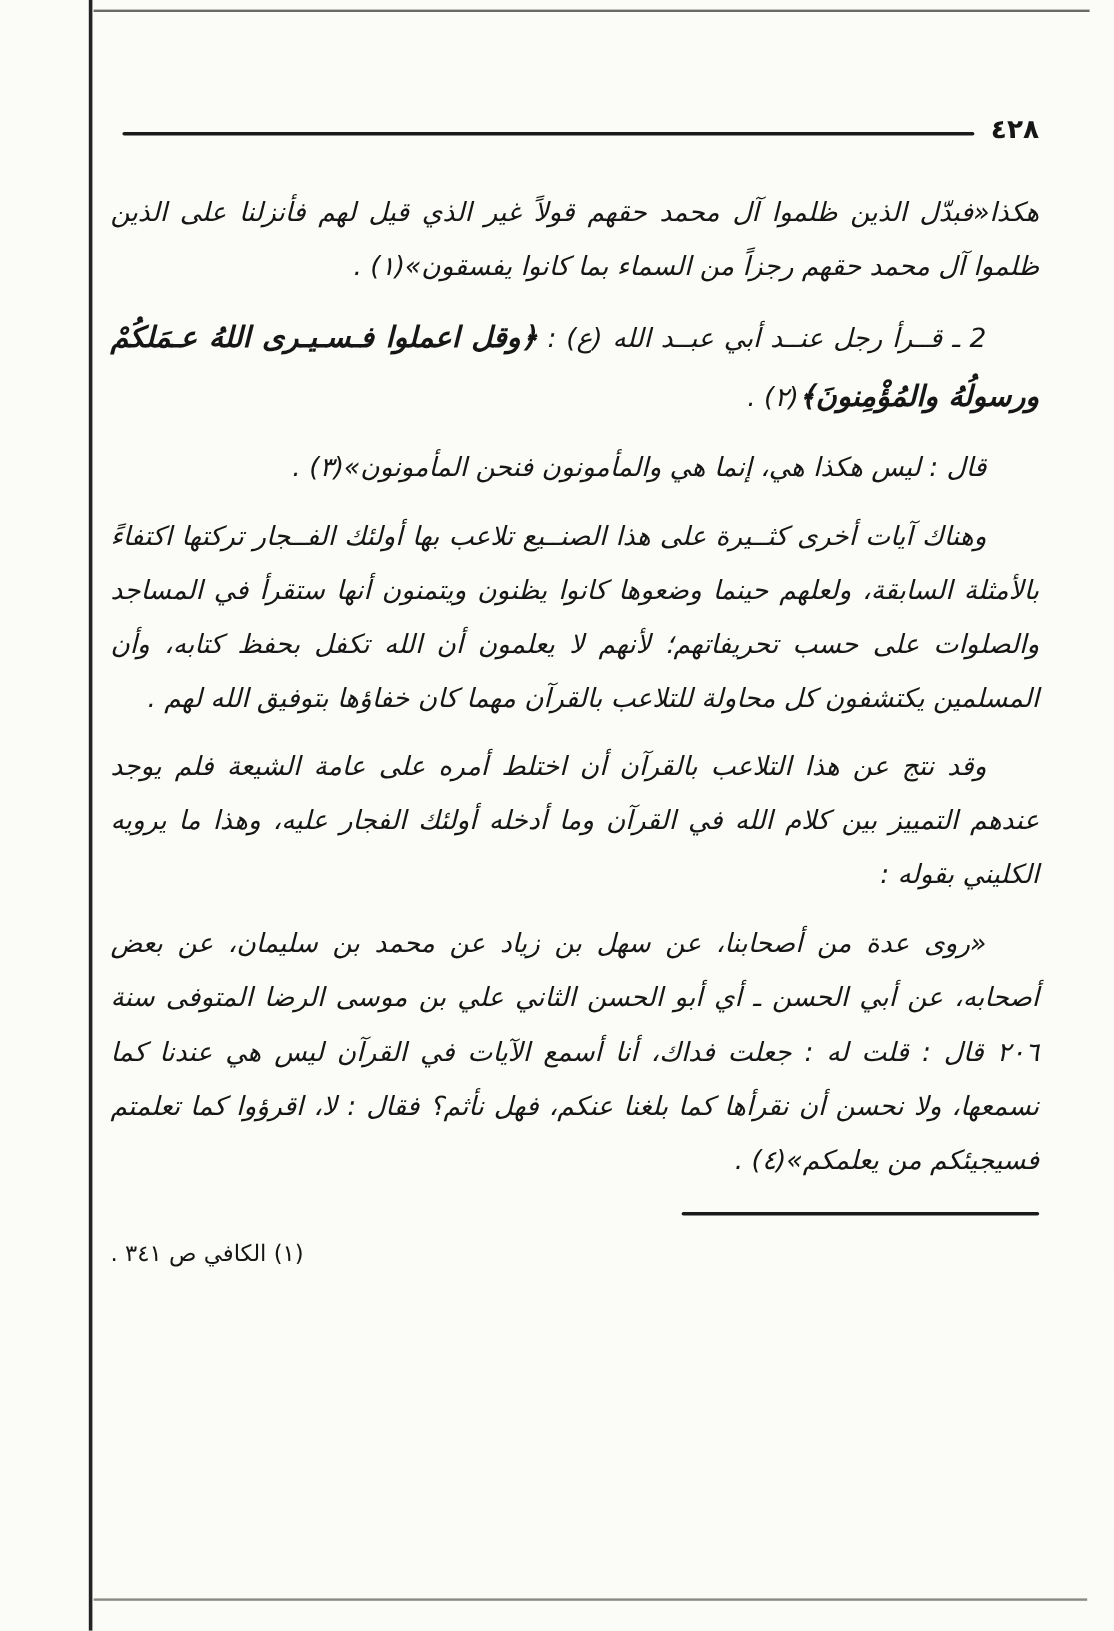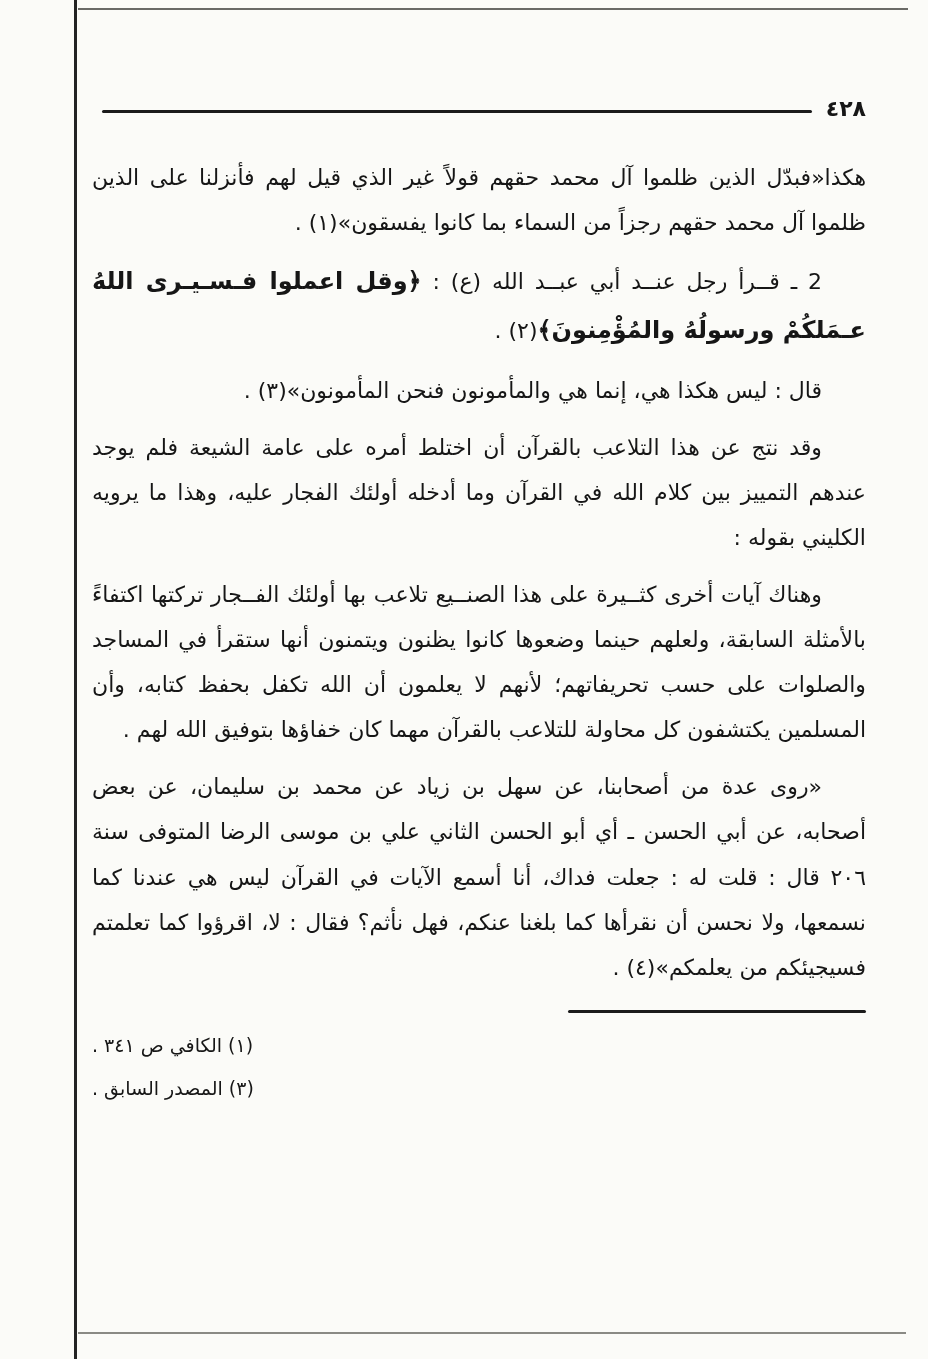--- a/index.html
+++ b/index.html
@@ -58,20 +58,21 @@
     font-size:19px;
     font-weight:bold;
     white-space:nowrap;
     padding-top:4px;
   }
   .body-text{
     font-size:22px;
     line-height:2.05;
     text-align:justify;
     font-weight:500;
+    font-style:italic;
   }
   p.para{margin:0 0 12px 0;}
   p.flush{text-indent:0;}
   p.indent{text-indent:44px;}
   .quran{
     font-weight:bold;
     font-size:24px;
   }
   .footnote-sep{
     width:298px;
@@ -107,29 +108,28 @@
     </div>
 
     <div class="body-text">
 
       <p class="para flush">هكذا«فبدّل الذين ظلموا آل محمد حقهم قولاً غير الذي قيل لهم فأنزلنا على الذين ظلموا آل محمد حقهم رجزاً من السماء بما كانوا يفسقون»(١) .</p>
 
       <p class="para indent"><span>2 ـ قــرأ رجل عنــد أبي عبــد الله (ع) : </span><span class="quran">﴿وقل اعملوا فـسـيـرى اللهُ عـمَلكُمْ ورسولُهُ والمُؤْمِنونَ﴾</span><span>(٢) .</span></p>
 
       <p class="para indent">قال : ليس هكذا هي، إنما هي والمأمونون فنحن المأمونون»(٣) .</p>
 
+      <p class="para indent">وهناك آيات أخرى كثــيرة على هذا الصنــيع تلاعب بها أولئك الفــجار تركتها اكتفاءً بالأمثلة السابقة، ولعلهم حينما وضعوها كانوا يظنون ويتمنون أنها ستقرأ في المساجد والصلوات على حسب تحريفاتهم؛ لأنهم لا يعلمون أن الله تكفل بحفظ كتابه، وأن المسلمين يكتشفون كل محاولة للتلاعب بالقرآن مهما كان خفاؤها بتوفيق الله لهم .</p>
+
       <p class="para indent">وقد نتج عن هذا التلاعب بالقرآن أن اختلط أمره على عامة الشيعة فلم يوجد عندهم التمييز بين كلام الله في القرآن وما أدخله أولئك الفجار عليه، وهذا ما يرويه الكليني بقوله :</p>
-
-      <p class="para indent">وهناك آيات أخرى كثــيرة على هذا الصنــيع تلاعب بها أولئك الفــجار تركتها اكتفاءً بالأمثلة السابقة، ولعلهم حينما وضعوها كانوا يظنون ويتمنون أنها ستقرأ في المساجد والصلوات على حسب تحريفاتهم؛ لأنهم لا يعلمون أن الله تكفل بحفظ كتابه، وأن المسلمين يكتشفون كل محاولة للتلاعب بالقرآن مهما كان خفاؤها بتوفيق الله لهم .</p>
 
       <p class="para indent">«روى عدة من أصحابنا، عن سهل بن زياد عن محمد بن سليمان، عن بعض أصحابه، عن أبي الحسن ـ أي أبو الحسن الثاني علي بن موسى الرضا المتوفى سنة ٢٠٦ قال : قلت له : جعلت فداك، أنا أسمع الآيات في القرآن ليس هي عندنا كما نسمعها، ولا نحسن أن نقرأها كما بلغنا عنكم، فهل نأثم؟ فقال : لا، اقرؤوا كما تعلمتم فسيجيئكم من يعلمكم»(٤) .</p>
 
     </div>
 
     <div class="footnote-sep"></div>
 
     <div class="footnotes">
       <div class="footnote">(١) الكافي ص ٣٤١ .</div>
-      <div class="footnote">(٣) المصدر السابق .</div>
     </div>
 
   </div>
 </div>
 
 </body></html>

